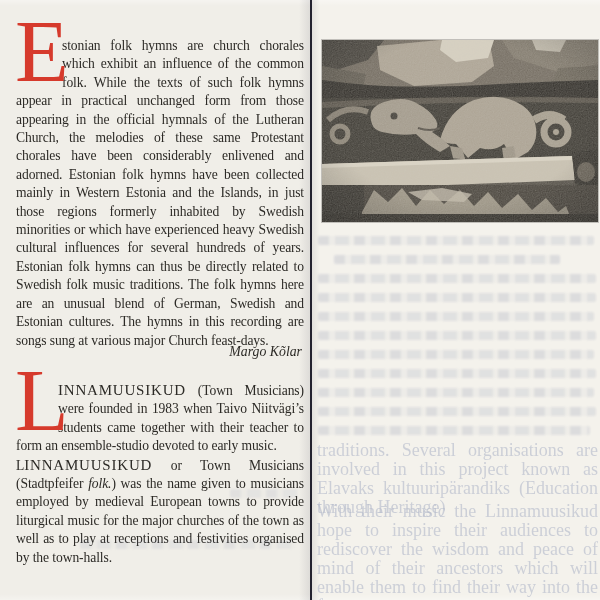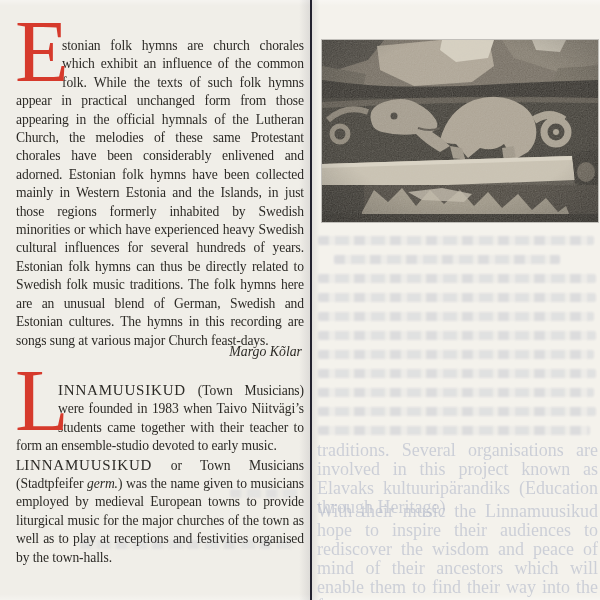--- a/index.html
+++ b/index.html
@@ -62,21 +62,21 @@
 
     <div class="author" style="top:344px;">Margo Kõlar</div>
 
     <div class="textcol" style="top:381px;">
       <div class="para">
         <span class="dc-spacer l"></span>
         <span class="dropcap l">L</span>
         <span class="sc">innamuusikud</span><span> (Town Musicians) were founded in 1983 when Taivo Niitvägi’s students came together with their teacher to form an ensemble-studio devoted to early music.</span>
       </div>
       <div class="para">
-        <span>L</span><span class="sc">innamuusikud</span><span> or Town Musicians (Stadtpfeifer </span><span class="it">germ.</span><span>) was the name given to musicians employed by medieval European towns to provide liturgical music for the major churches of the town as well as to play at receptions and festivities organised by the town-halls.</span>
+        <span>L</span><span class="sc">innamuusikud</span><span> or Town Musicians (Stadtpfeifer </span><span class="it">folk.</span><span>) was the name given to musicians employed by medieval European towns to provide liturgical music for the major churches of the town as well as to play at receptions and festivities organised by the town-halls.</span>
       </div>
     </div>
 
     <div class="gbar lite" style="left:230px;top:489px;width:68px;"></div>
     <div class="gbar lite" style="left:80px;top:540px;width:216px;"></div>
   </div>
 
   <div class="spine-shadow-left"></div>
   <div class="spine"></div>
   <div class="spine-shadow-right"></div>

